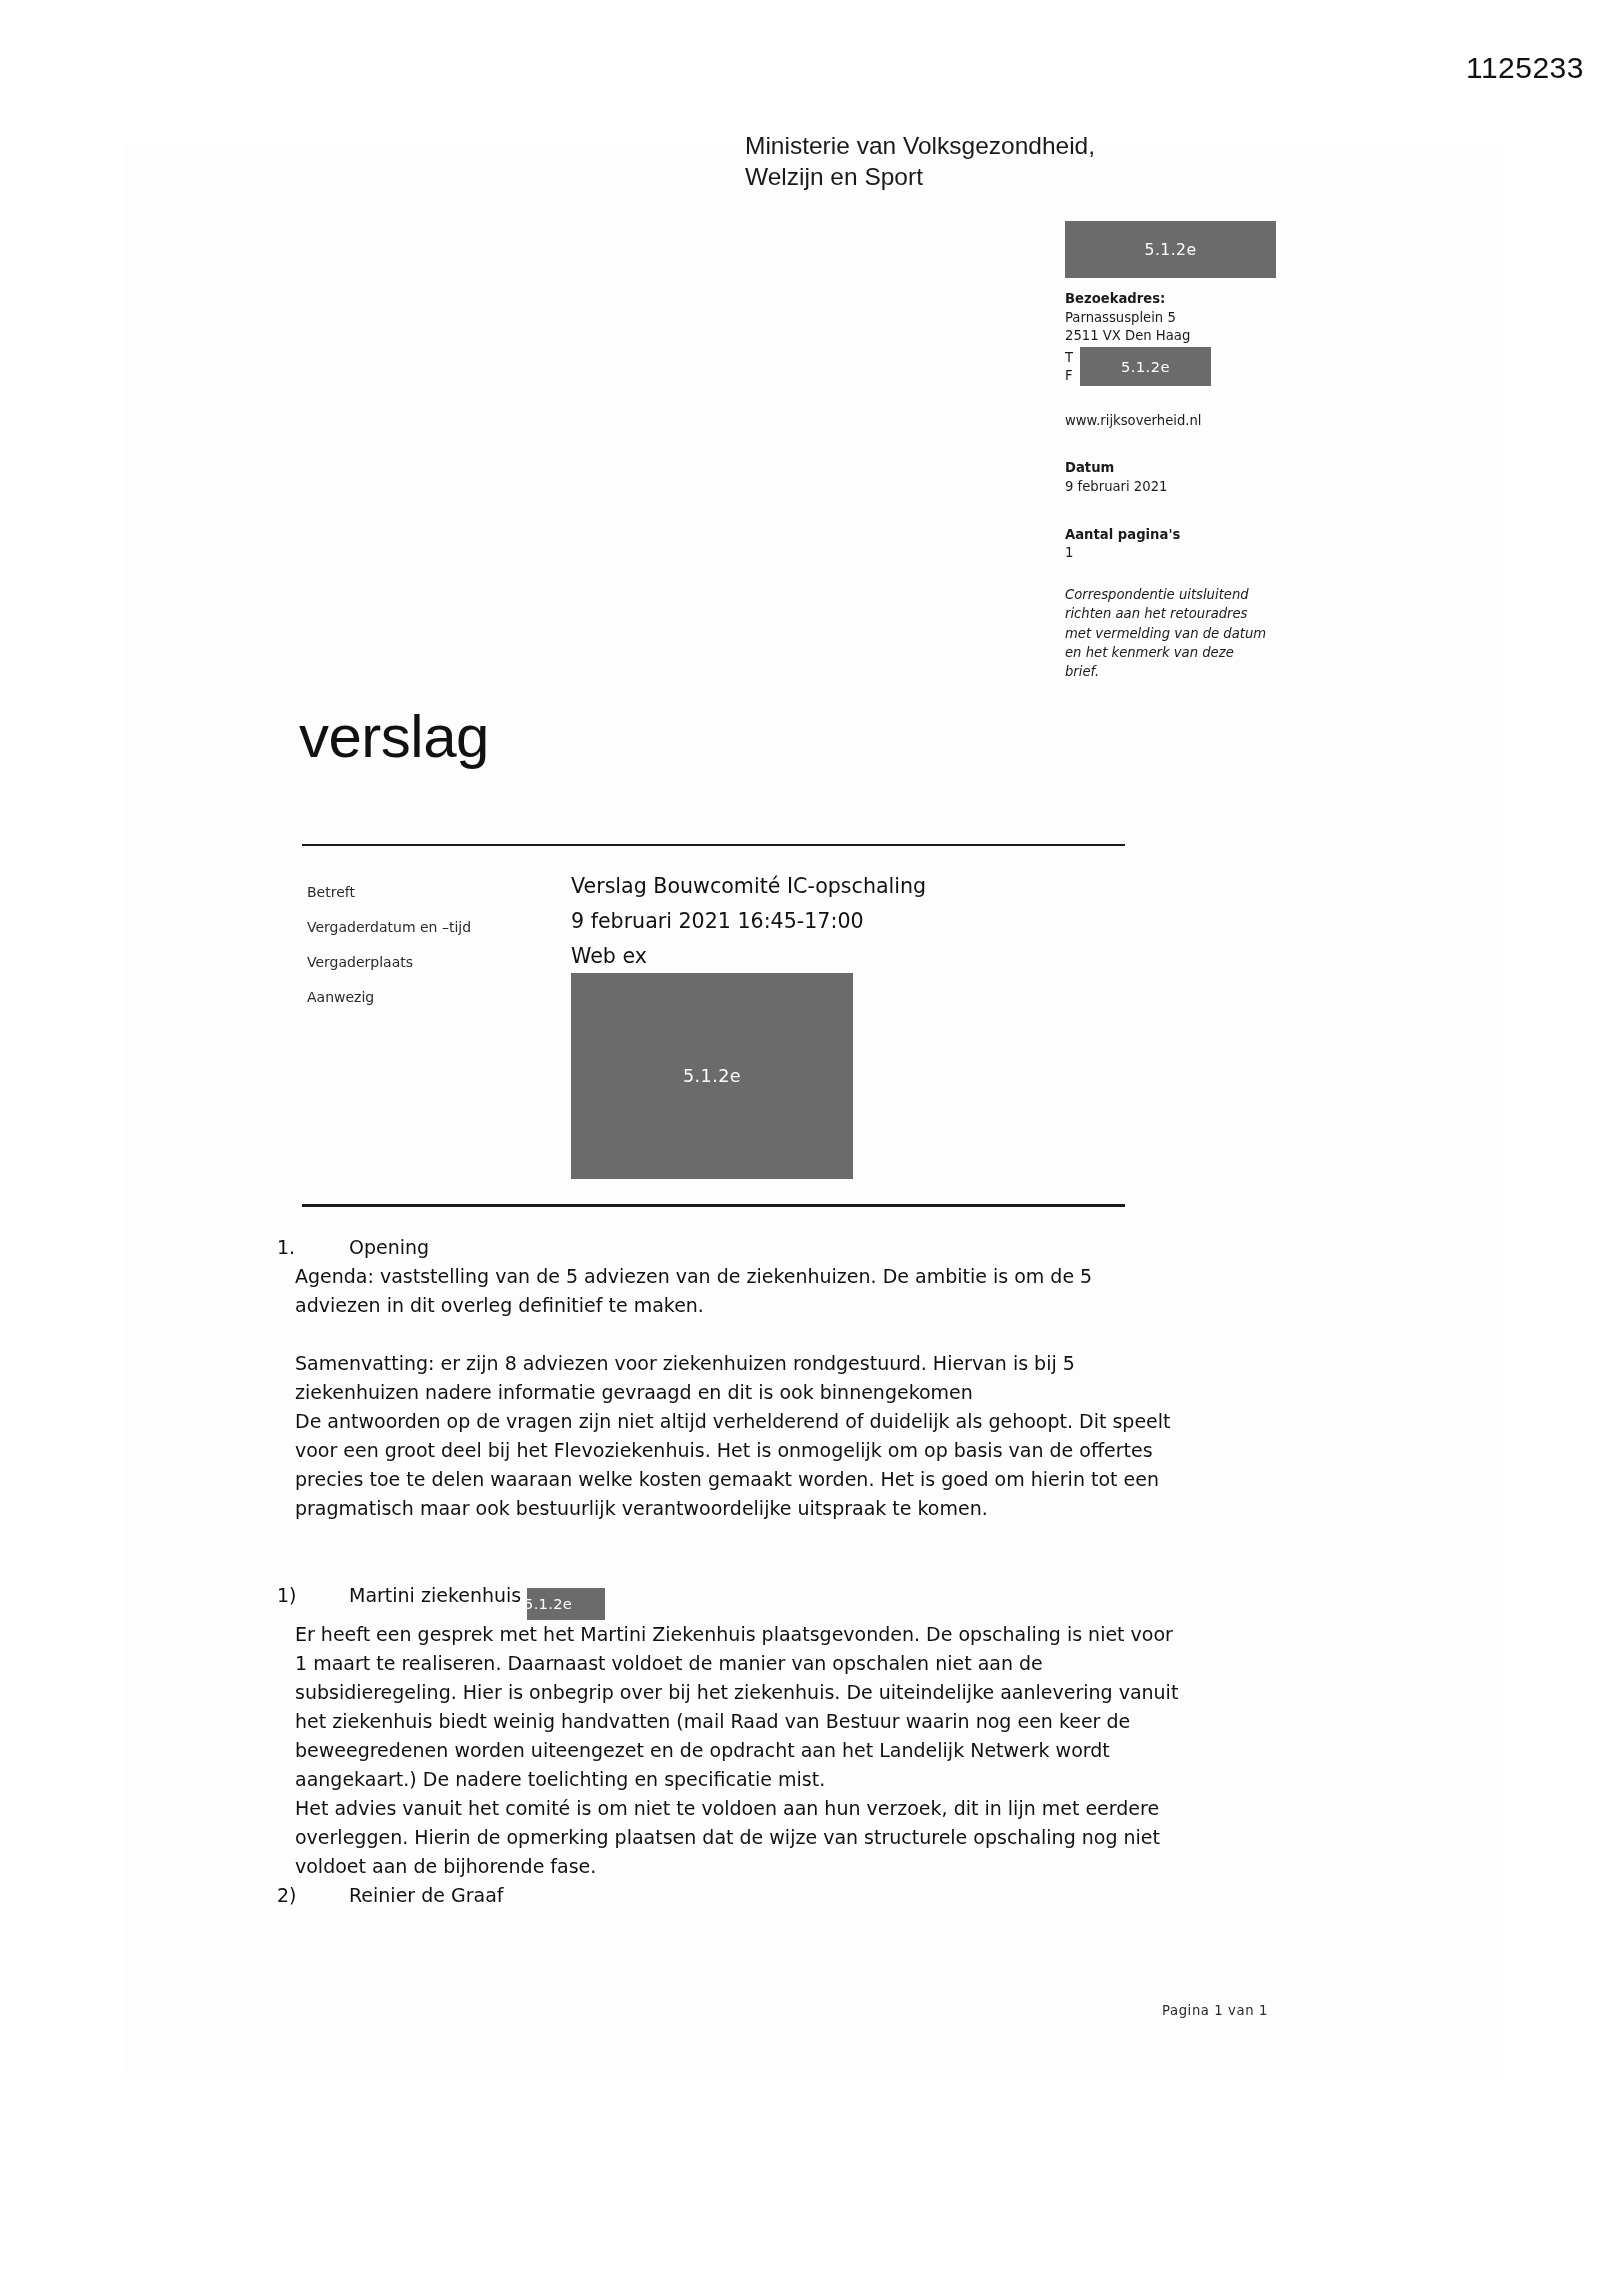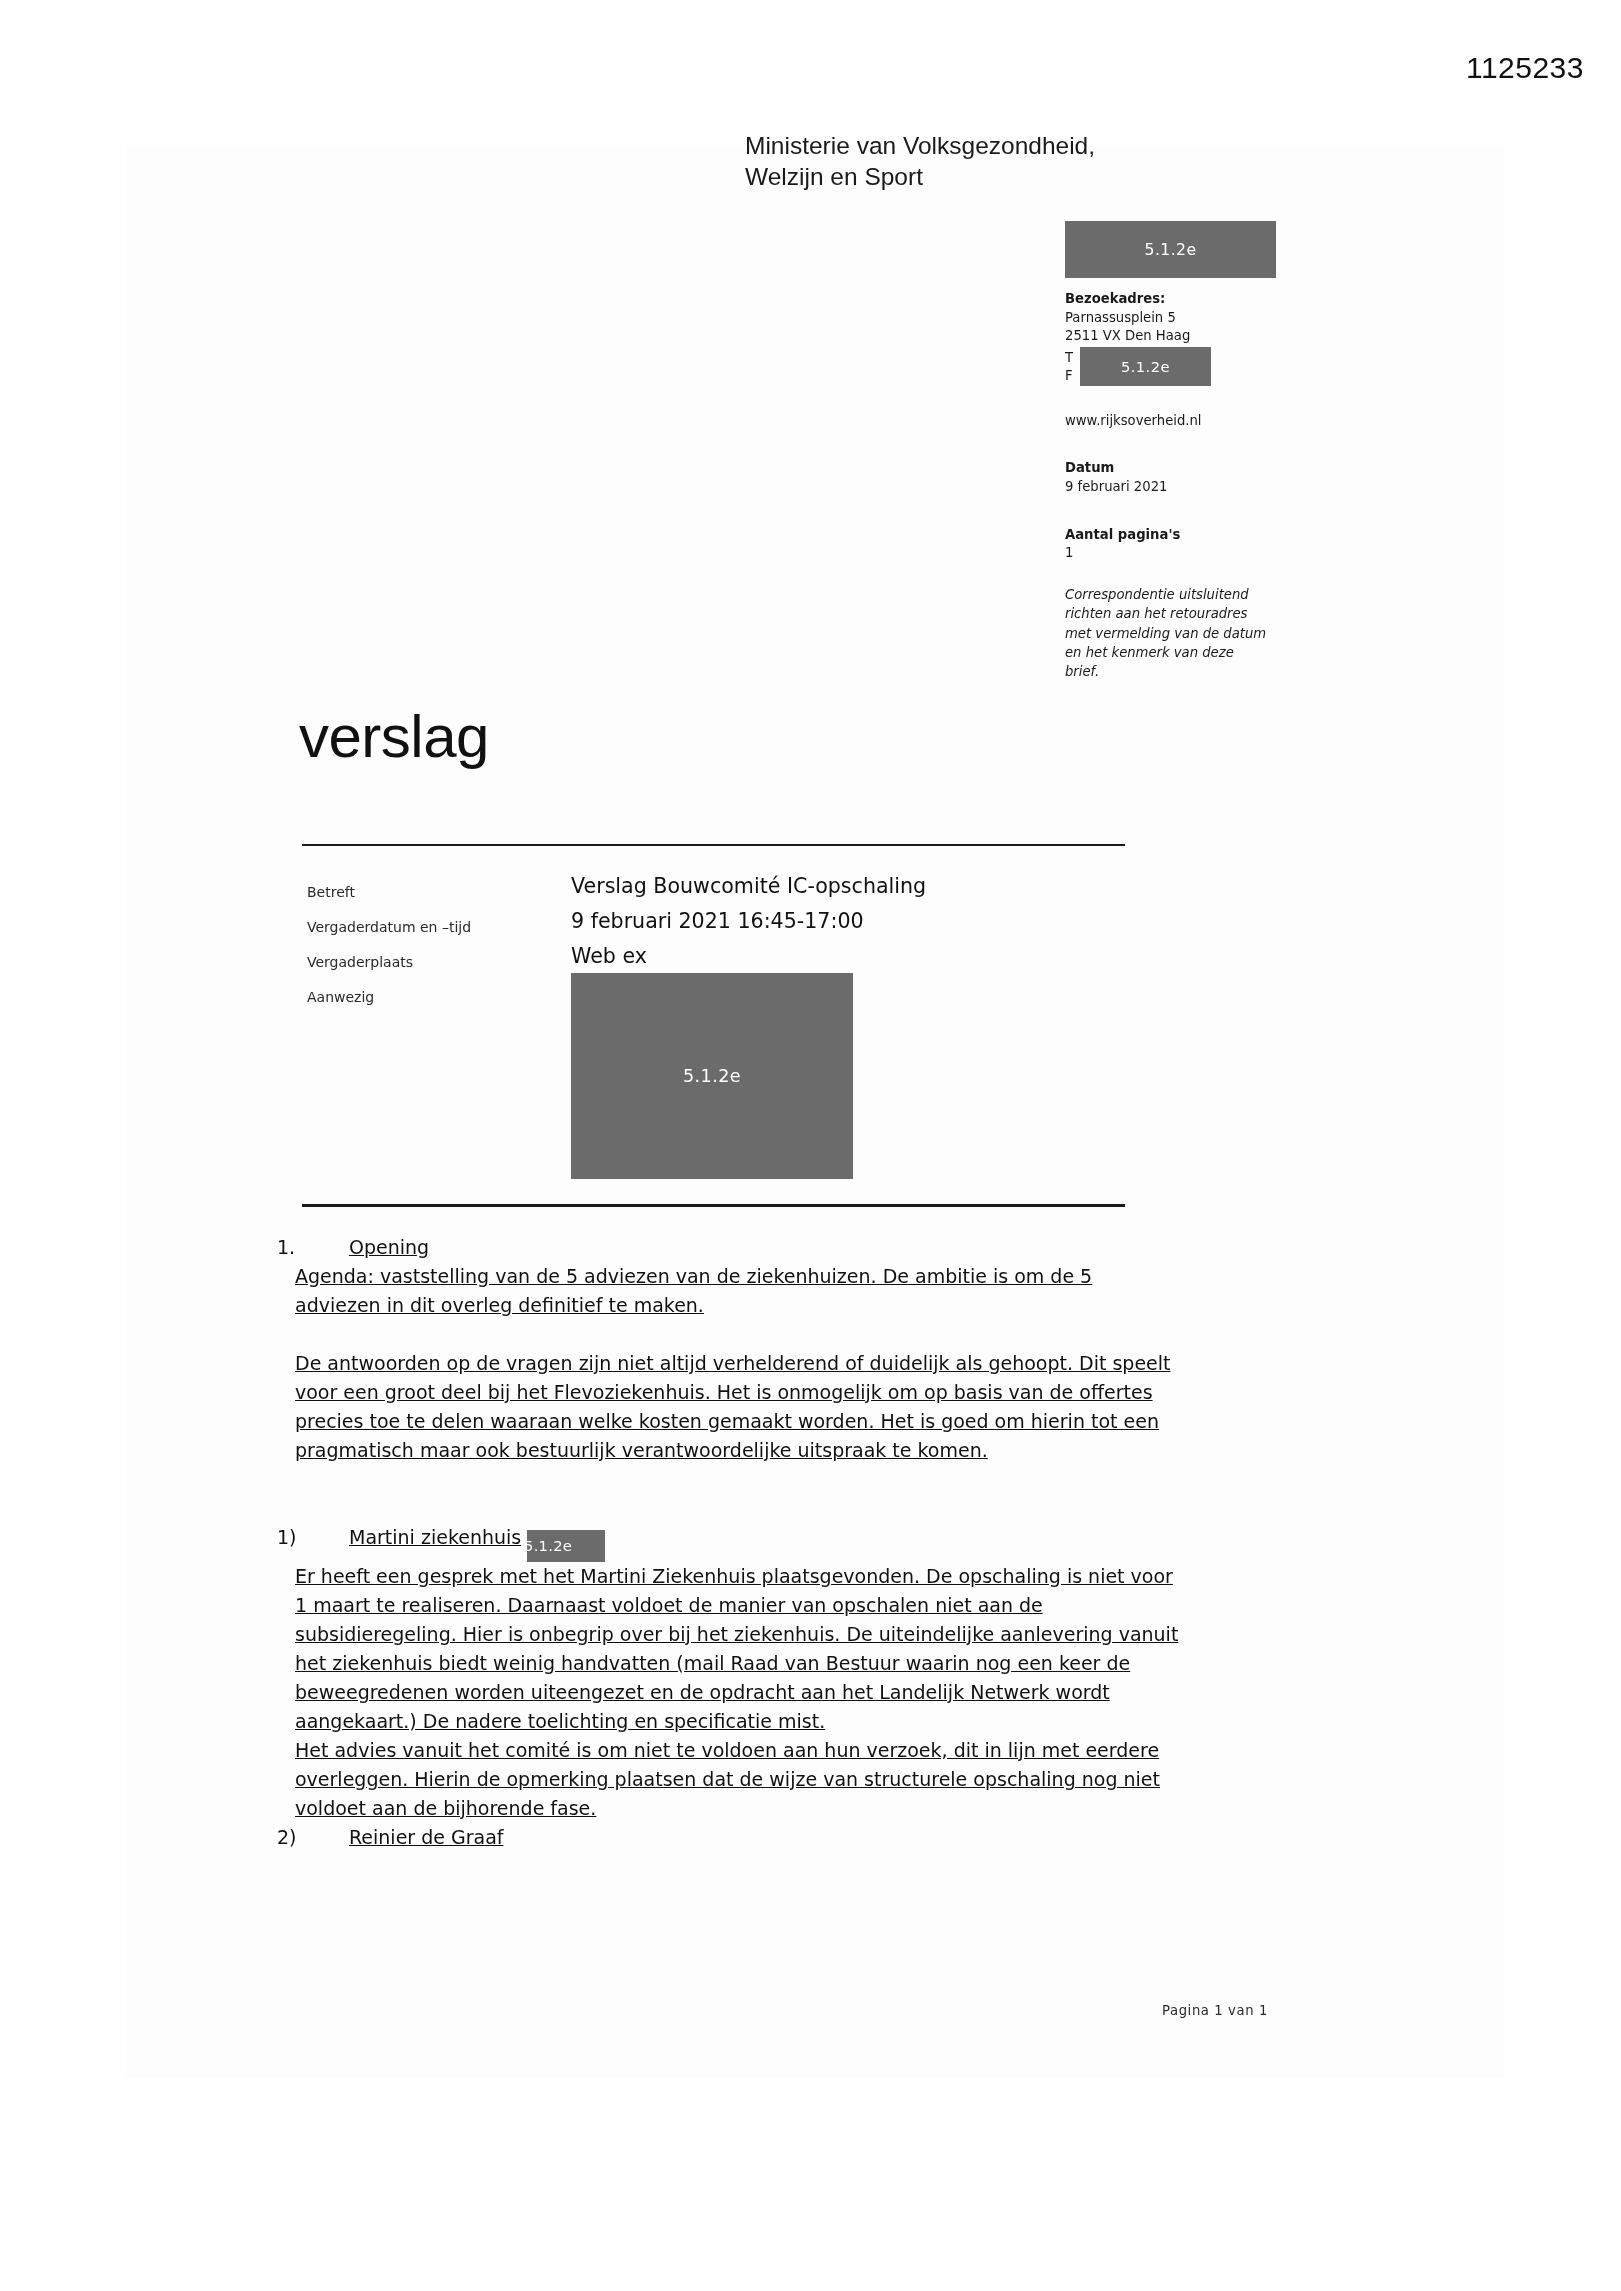--- a/index.html
+++ b/index.html
@@ -166,21 +166,20 @@
   
   .body-copy {
     position: absolute;
     left: 295px;
     top: 1233px;
     width: 887px;
     font-family: "DejaVu Sans", sans-serif;
     font-size: 19px;
     line-height: 29px;
     color: #111111;
-    text-decoration: underline;
   }
   .body-copy p { margin: 0; }
   .body-copy .spacer { height: 29px; }
   .list-item {
     padding-left: 54px;
     text-indent: -36px;
   }
   .num-label { display: inline-block; width: 36px; }
   .redact-inline {
     display: inline-block;
@@ -263,20 +262,21 @@
 </div>
 
 <div class="redact-attendees">5.1.2e</div>
 
 <div class="rule rule-bottom"></div>
 
 <div class="body-copy">
   <p class="list-item"><span class="num-label">1.</span><span>Opening</span></p>
   <p>Agenda: vaststelling van de 5 adviezen van de ziekenhuizen. De ambitie is om de 5 adviezen in dit overleg definitief te maken.</p>
   <div class="spacer"></div>
+  <p>Samenvatting: er zijn 8 adviezen voor ziekenhuizen rondgestuurd. Hiervan is bij 5 ziekenhuizen nadere informatie gevraagd en dit is ook binnengekomen</p>
   <p>De antwoorden op de vragen zijn niet altijd verhelderend of duidelijk als gehoopt. Dit speelt voor een groot deel bij het Flevoziekenhuis. Het is onmogelijk om op basis van de offertes precies toe te delen waaraan welke kosten gemaakt worden. Het is goed om hierin tot een pragmatisch maar ook bestuurlijk verantwoordelijke uitspraak te komen.</p>
   <div class="spacer"></div>
   <div class="spacer"></div>
   <p class="list-item"><span class="num-label">1)</span><span>Martini ziekenhuis</span><span class="redact-inline">5.1.2e</span></p>
   <p>Er heeft een gesprek met het Martini Ziekenhuis plaatsgevonden. De opschaling is niet voor 1 maart te realiseren. Daarnaast voldoet de manier van opschalen niet aan de subsidieregeling. Hier is onbegrip over bij het ziekenhuis. De uiteindelijke aanlevering vanuit het ziekenhuis biedt weinig handvatten (mail Raad van Bestuur waarin nog een keer de beweegredenen worden uiteengezet en de opdracht aan het Landelijk Netwerk wordt aangekaart.) De nadere toelichting en specificatie mist.</p>
   <p>Het advies vanuit het comité is om niet te voldoen aan hun verzoek, dit in lijn met eerdere overleggen. Hierin de opmerking plaatsen dat de wijze van structurele opschaling nog niet voldoet aan de bijhorende fase.</p>
   <p class="list-item"><span class="num-label">2)</span><span>Reinier de Graaf</span></p>
 </div>
 
 <div class="footer-page">Pagina 1 van 1</div>

